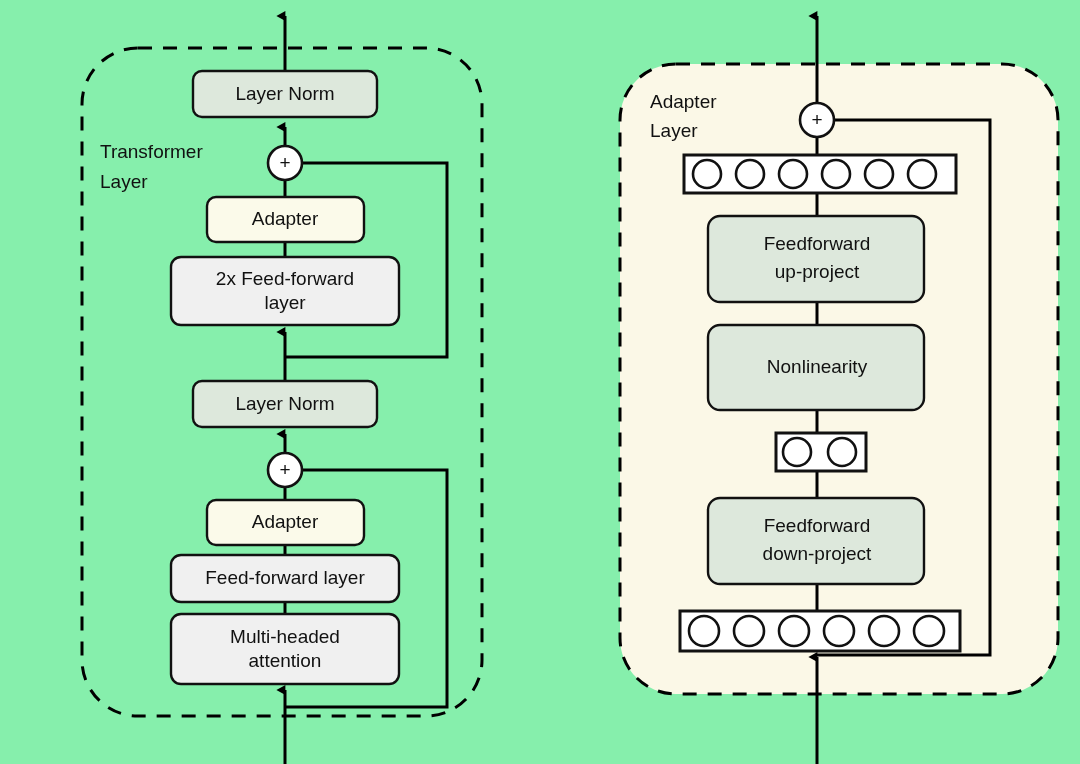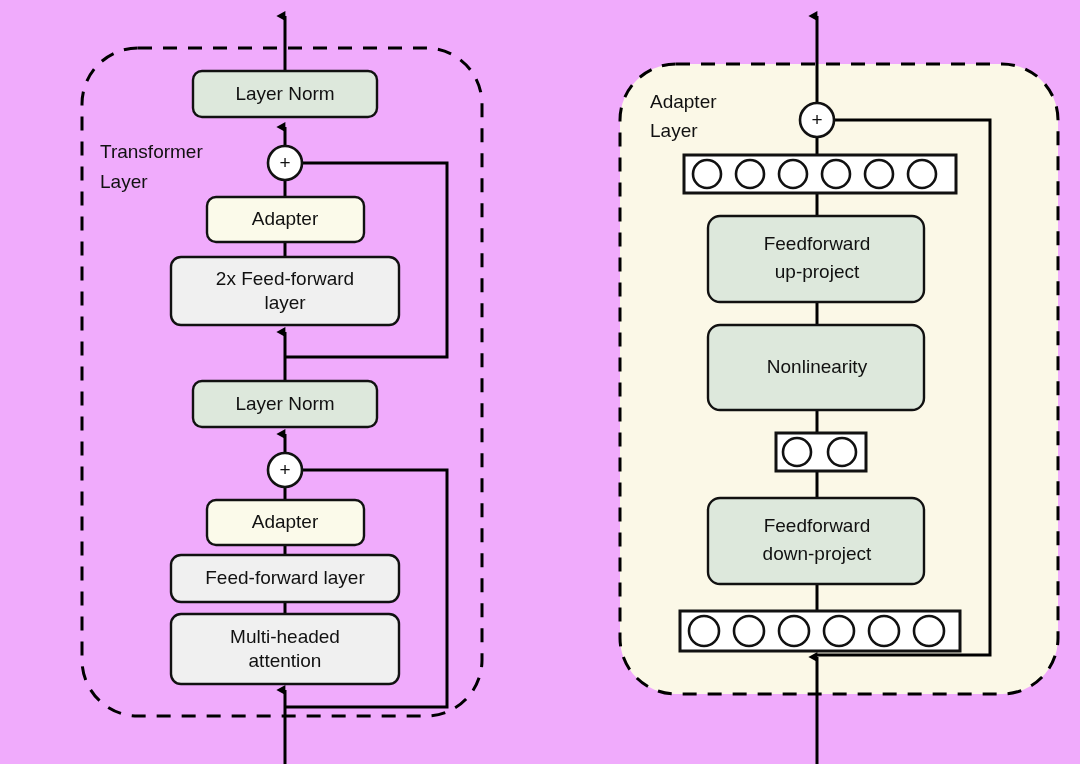--- a/index.html
+++ b/index.html
@@ -7,21 +7,21 @@
     padding: 0;
     background: #ffffff;
   }
   body {
     font-family: "Liberation Sans", sans-serif;
   }
   #canvas {
     position: relative;
     width: 1080px;
     height: 764px;
-    background: #f0abfc;
+    background: #86efac;
     overflow: hidden;
   }
   svg.diagram {
     position: absolute;
     left: 0;
     top: 0;
     width: 1080px;
     height: 764px;
   }
   .box-label {

